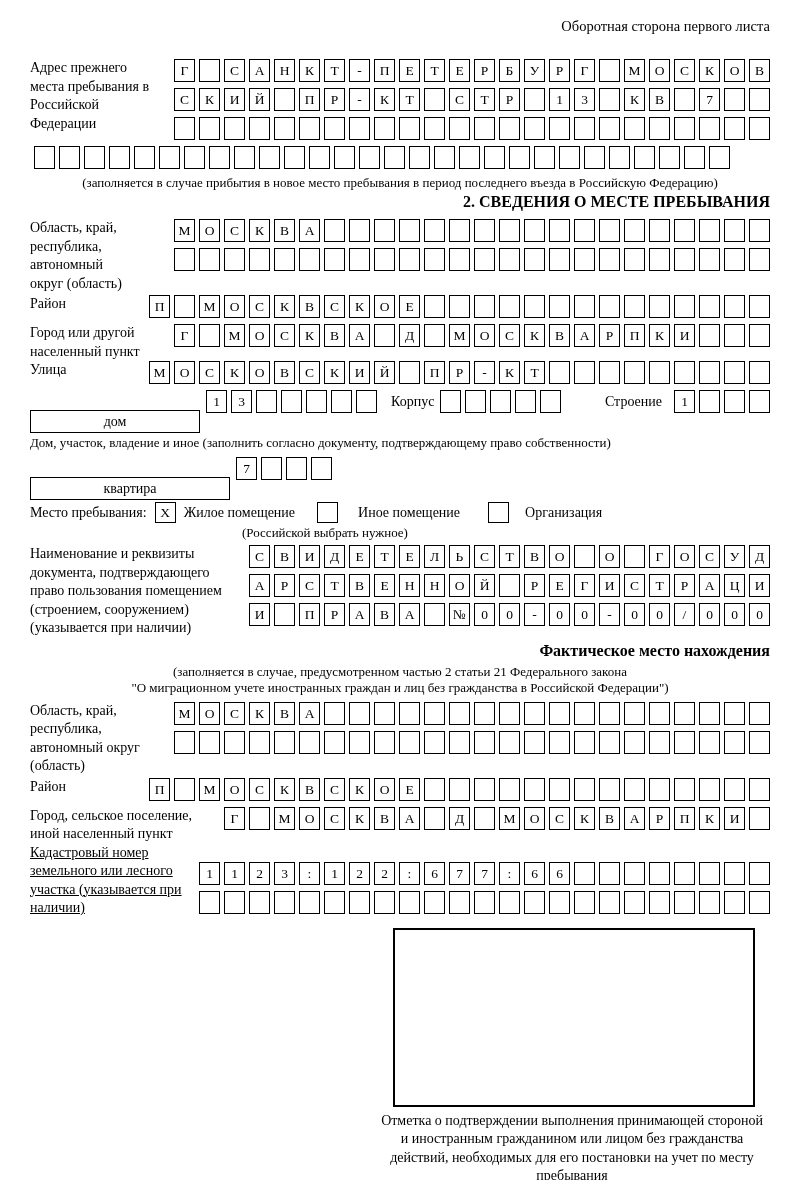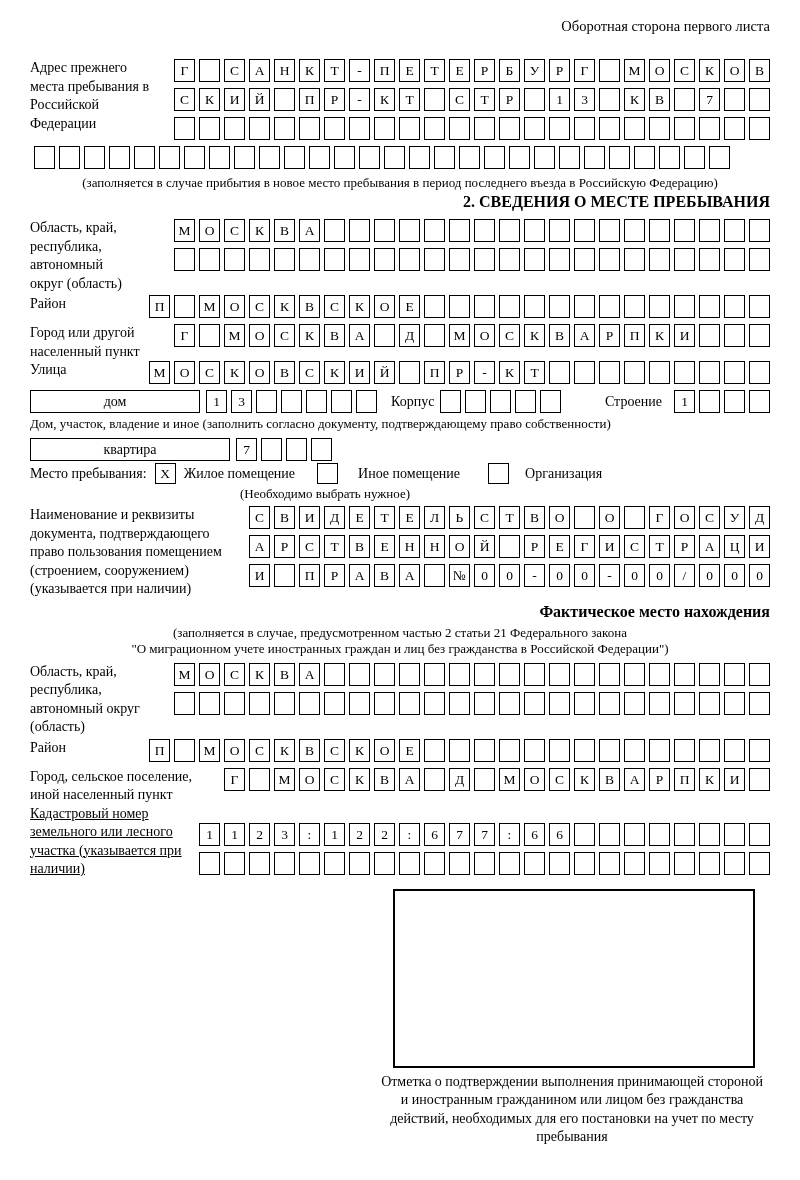--- a/index.html
+++ b/index.html
@@ -18,21 +18,21 @@
   .cell{
     width:19px;height:21px;border:1.5px solid #000;margin-left:4px;
     text-align:center;font-size:13.5px;line-height:21px;flex-shrink:0;
     font-family:"Liberation Serif","DejaVu Serif",serif;
   }
   .caption{font-size:13px;}
   .caption-center{font-size:13px;text-align:center;}
   .sec-title{font-size:16px;font-weight:bold;text-align:right;margin:2px 0 8px 0;}
   .namebox{
     border:1.5px solid #000;height:21px;text-align:center;
-    font-size:14px;line-height:21px;flex-shrink:0;
+    font-size:14px;line-height:21px;flex-shrink:0;margin-top:20px;
   }
   .chk{
     width:19px;height:19px;border:1.5px solid #000;display:inline-block;
     text-align:center;font-size:13.5px;line-height:19px;flex-shrink:0;
   }
   .stayrow{display:flex;align-items:center;font-size:14px;margin-bottom:2px;}
   .mb2{margin-bottom:2px;} .mb4{margin-bottom:4px;} .mb6{margin-bottom:6px;} .mb8{margin-bottom:8px;}
   .stamp-box{
     width:358px;height:175px;border:2px solid #000;margin-left:363px;margin-bottom:5px;
   }
@@ -361,21 +361,21 @@
 
   <div class="stayrow">
     <span>Место пребывания:</span>
     <span class="chk" style="margin-left:8px;">X</span>
     <span style="margin-left:8px;">Жилое помещение</span>
     <span class="chk" style="margin-left:22px;"></span>
     <span style="margin-left:20px;">Иное помещение</span>
     <span class="chk" style="margin-left:28px;"></span>
     <span style="margin-left:16px;">Организация</span>
   </div>
-  <div class="caption mb4" style="margin-left:160px;width:270px;text-align:center;">(Необходимо выбрать нужное)</div>
+  <div class="caption mb4" style="margin-left:160px;width:270px;text-align:center;">(Российской выбрать нужное)</div>
 
   <div class="fieldrow mb4">
     <div class="flabel" style="width:196px;">Наименование и реквизиты документа, подтверждающего право пользования помещением (строением, сооружением) (указывается при наличии)</div>
     <div class="rows">
       <div class="cellrow">
           <span class="cell">С</span>
           <span class="cell">В</span>
           <span class="cell">И</span>
           <span class="cell">Д</span>
           <span class="cell">Е</span>

